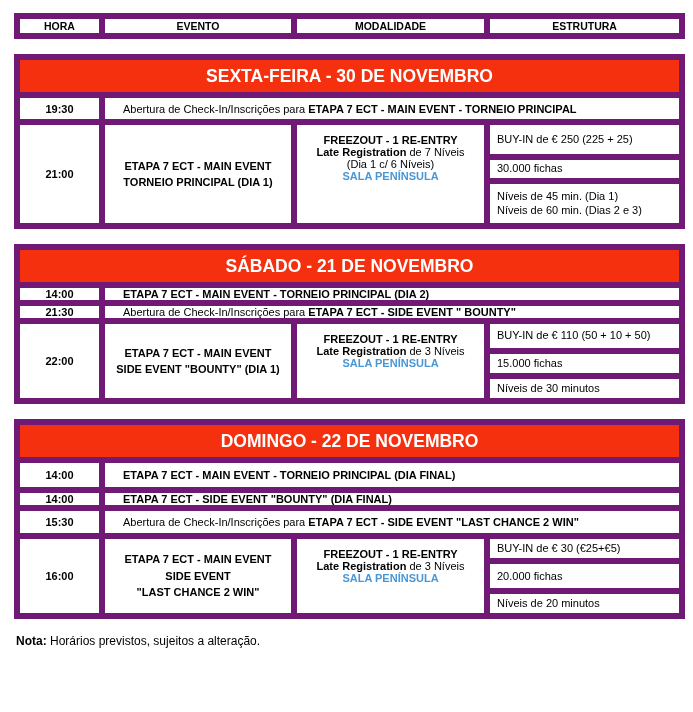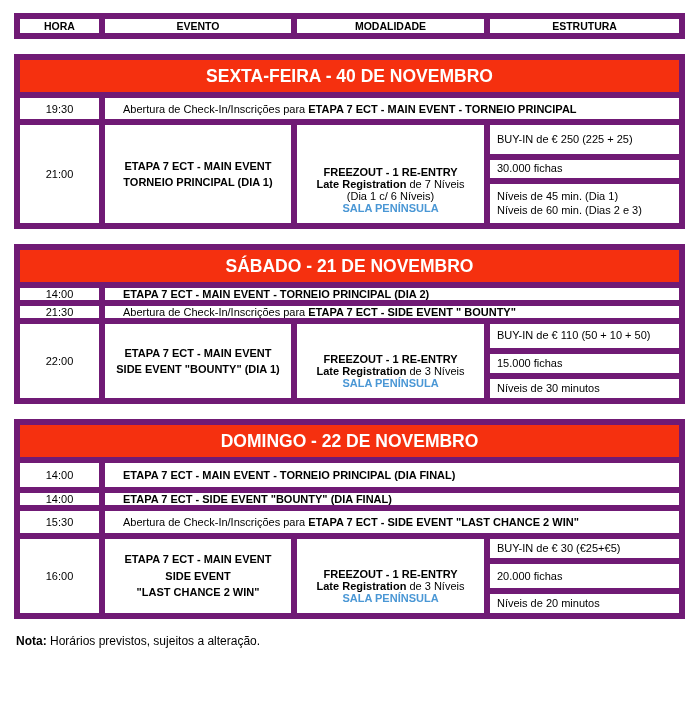--- a/index.html
+++ b/index.html
@@ -32,30 +32,30 @@
   
   td.banner {
     height: 38px;
     background: var(--banner, #f5300f);
     color: #fff;
     text-align: center;
     font-weight: bold;
     font-size: 17.5px;
   }
 
-  td.time { text-align: center; font-weight: normal; }
+  td.time { text-align: center; font-weight: bold; }
   td.eventline { padding-left: 18px; text-align: left; }
   .b { font-weight: bold; }
 
   td.ev-center { text-align: center; font-weight: bold; line-height: 1.5; }
 
   td.mod { text-align: center; }
   .modflex {
     display: flex; flex-direction: column;
-    justify-content: flex-end; align-items: center;
+    justify-content: flex-start; align-items: center;
     margin: 0 auto; padding: 9px 4px;
     width: 100%;
   }
   .mf-lg { height: 98px; }
   .mf-md { height: 74px; }
   .mf-sm { height: 74px; }
   .room { color: var(--blue, #4a97d5); font-weight: bold; }
 
   td.st { padding-left: 7px; text-align: left; line-height: 1.35; }
 
@@ -94,21 +94,21 @@
 
   <table class="tbl">
     <colgroup>
         <col style="width:85px">
         <col style="width:192px">
         <col style="width:193px">
         <col style="width:195px">
       </colgroup>
     <tbody>
         <tr>
-      <td colspan="4" class="banner">SEXTA-FEIRA - 40 DE NOVEMBRO</td>
+      <td colspan="4" class="banner">SEXTA-FEIRA - 30 DE NOVEMBRO</td>
     </tr>
     <tr class="h27">
       <td class="time">19:30</td>
       <td colspan="3" class="eventline">
         <span>Abertura de Check-In/Inscrições para </span><span class="b">ETAPA 7 ECT - MAIN EVENT - TORNEIO PRINCIPAL</span>
       </td>
     </tr>
     <tr class="h30">
       <td class="time" rowspan="3">21:00</td>
       <td class="ev-center" rowspan="3">

